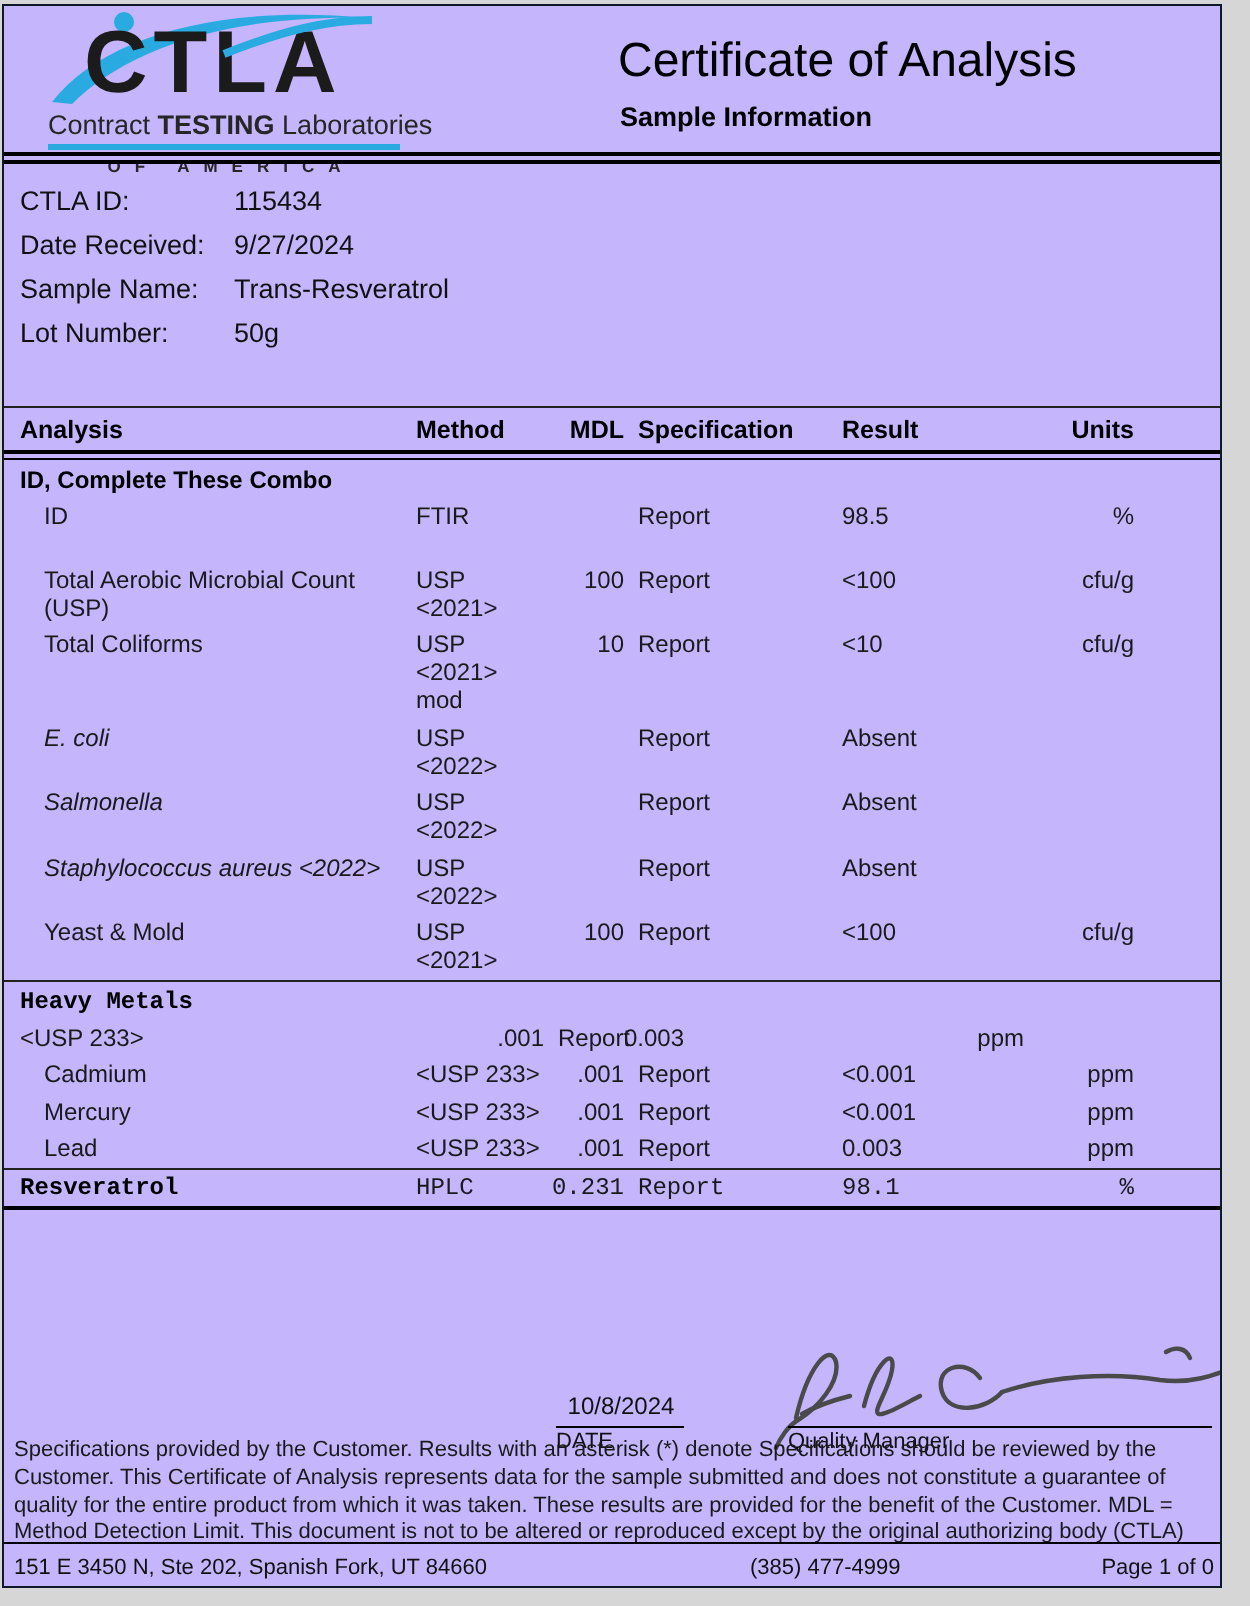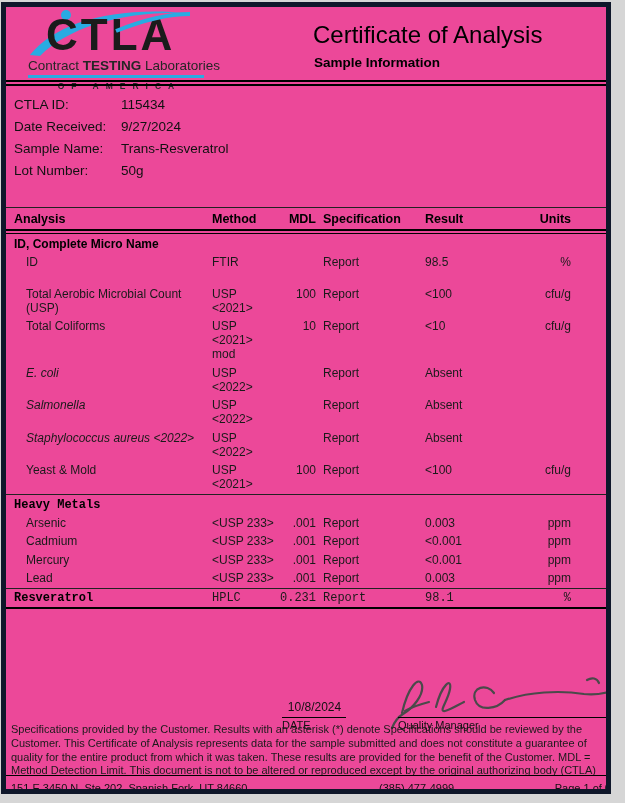--- a/index.html
+++ b/index.html
@@ -4,21 +4,21 @@
 <style>
   html,body{margin:0;padding:0;}
   body{
     width:625px;height:803px;position:relative;
     background:#d6d6d6;
     font-family:"Liberation Sans", sans-serif;
     -webkit-font-smoothing:antialiased;
   }
   .page{
     position:absolute;left:1px;top:2px;width:610px;height:792px;
-    background:#ec4899;border:5px solid #0f172a;box-sizing:border-box;
+    background:#c4b5fd;border:1px solid #0f172a;box-sizing:border-box;
     overflow:hidden;
   }
   
   .logo-block{position:absolute;left:22px;top:2px;width:176px;}
   .logo-name{white-space:nowrap;text-align:left;font-size:13.5px;color:#262626;margin-top:-3px;}
   .logo-name b{font-weight:bold;}
   .logo-rule{height:2.5px;margin-top:2px;}
   .logo-tagline{text-align:center;font-size:8.5px;font-weight:bold;color:#262626;
     letter-spacing:7px;padding-left:7px;margin-top:3px;}
   
@@ -97,21 +97,21 @@
       <span>Analysis</span>
       <span>Method</span>
       <span class="c-mdl">MDL</span>
       <span class="c-spec">Specification</span>
       <span>Result</span>
       <span class="c-units">Units</span>
     </div>
     <div class="t-headline"></div>
     <div>
         <div class="t-grid trow section">
-          <span class="cell c-analysis">ID, Complete Micro Name</span>
+          <span class="cell c-analysis">ID, Complete These Combo</span>
         </div>
         <div class="t-grid trow item">
           <span class="cell c-analysis">ID</span>
           <span class="cell c-method">FTIR</span>
           <span class="cell c-mdl"></span>
           <span class="cell c-spec">Report</span>
           <span class="cell c-result">98.5</span>
           <span class="cell c-units">%</span>
         </div>
         <div class="t-grid trow item gap">
@@ -160,21 +160,20 @@
           <span class="cell c-method">USP &lt;2021&gt;</span>
           <span class="cell c-mdl">100</span>
           <span class="cell c-spec">Report</span>
           <span class="cell c-result">&lt;100</span>
           <span class="cell c-units">cfu/g</span>
         </div>
         <div class="t-grid trow section rule-above">
           <span class="cell c-analysis">Heavy Metals</span>
         </div>
         <div class="t-grid trow item">
-          <span class="cell c-analysis">Arsenic</span>
           <span class="cell c-method">&lt;USP 233&gt;</span>
           <span class="cell c-mdl">.001</span>
           <span class="cell c-spec">Report</span>
           <span class="cell c-result">0.003</span>
           <span class="cell c-units">ppm</span>
         </div>
         <div class="t-grid trow item">
           <span class="cell c-analysis">Cadmium</span>
           <span class="cell c-method">&lt;USP 233&gt;</span>
           <span class="cell c-mdl">.001</span>

